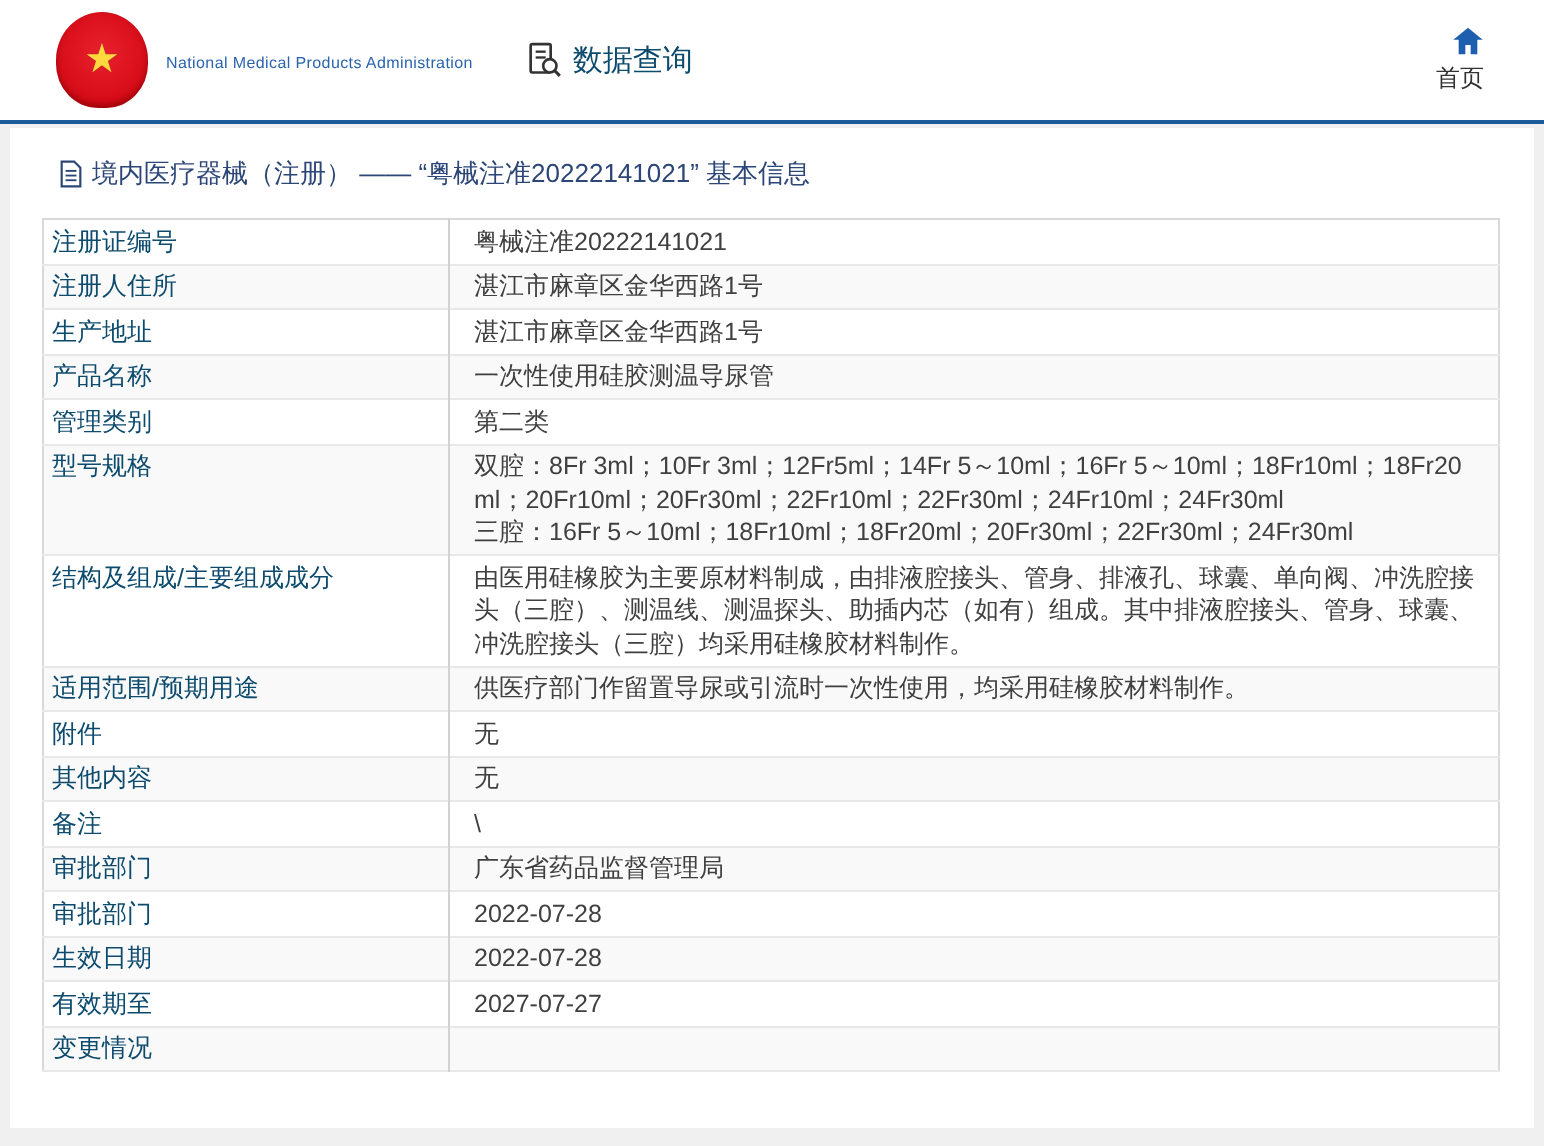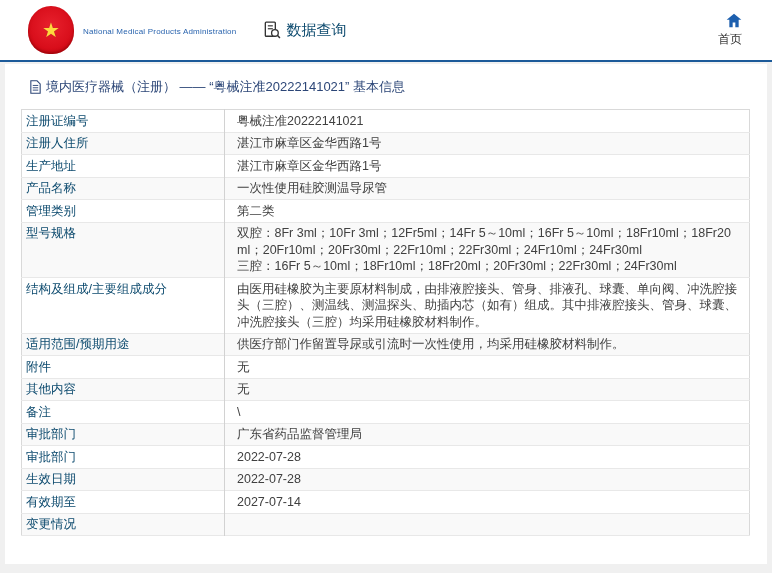--- a/index.html
+++ b/index.html
@@ -188,21 +188,21 @@
         <tr>
           <td class="label-cell">审批部门</td>
           <td class="value-cell">2022-07-28</td>
         </tr>
         <tr>
           <td class="label-cell">生效日期</td>
           <td class="value-cell">2022-07-28</td>
         </tr>
         <tr>
           <td class="label-cell">有效期至</td>
-          <td class="value-cell">2027-07-14</td>
+          <td class="value-cell">2027-07-27</td>
         </tr>
         <tr>
           <td class="label-cell">变更情况</td>
           <td class="value-cell"></td>
         </tr>
       </tbody>
   </table>
 </div>
 
 </body></html>

